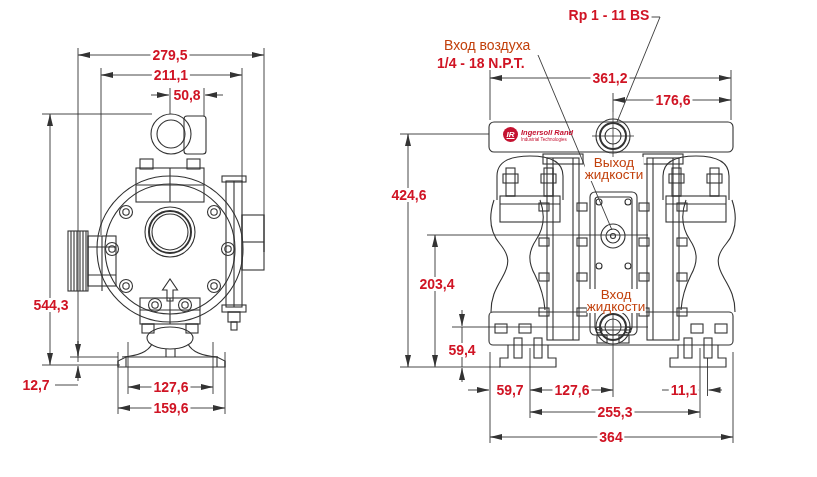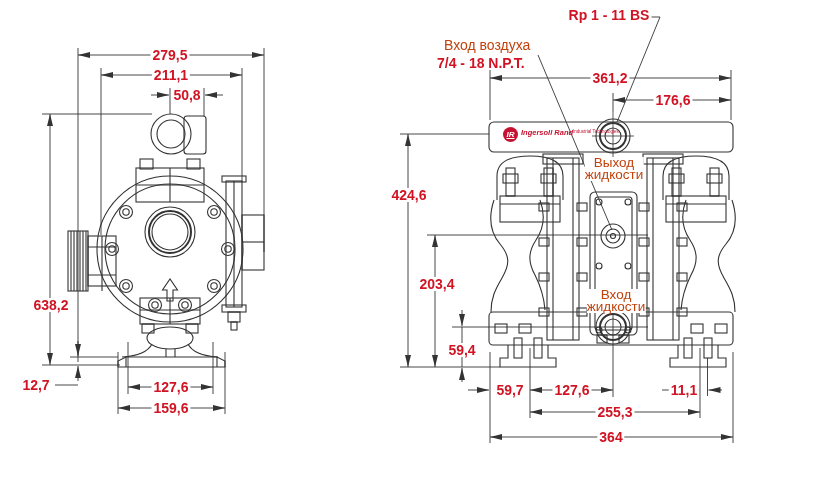--- a/index.html
+++ b/index.html
@@ -11,21 +11,21 @@
   .dim.small{font-size:14px;text-align:center;}
   .lbl{position:absolute;color:#c2410c;font-size:14px;line-height:1;white-space:nowrap;background:#fff;}
   .lbl.center{transform:translate(-50%,-50%);}
   .lbl.two{text-align:center;font-size:13.5px;}
   .lbl.two span{display:block;line-height:12px;}
   .red{color:var(--dim,#d01424);font-weight:bold;}
   .logo{position:absolute;display:flex;align-items:flex-start;gap:3px;}
   .roundel{width:15px;height:15px;border-radius:50%;background:var(--brand,#c41230);color:#fff;
            font-weight:bold;font-style:italic;font-size:8px;display:flex;align-items:center;
            justify-content:center;flex:0 0 auto;text-decoration:underline;}
-  .brand-text{display:flex;flex-direction:row;padding-top:2px;}
+  .brand-text{display:flex;flex-direction:column;padding-top:2px;}
   .brand-name{color:var(--brand,#c41230);font-weight:bold;font-style:italic;font-size:7.5px;line-height:8px;white-space:nowrap;}
   .brand-tag{color:var(--brand,#c41230);font-size:4.5px;line-height:5px;white-space:nowrap;}
 </style>
 </head>
 <body>
 
 <div id="stage">
 
 <svg width="817" height="477" viewBox="0 0 817 477">
   <defs>
@@ -223,38 +223,38 @@
     <line x1="490" y1="437" x2="733" y2="437" marker-start="url(#mS)" marker-end="url(#mE)"></line>
 
     <path d="M538,55 L578,150 L612,230"></path>
     <path d="M648,17 H660 L617,122"></path>
   </g>
 </svg>
 
   <div class="dim" style="left:170px;top:55px">279,5</div>
   <div class="dim" style="left:171px;top:75px">211,1</div>
   <div class="dim" style="left:187px;top:95px">50,8</div>
-  <div class="dim" style="left:51px;top:305px">638,2</div>
+  <div class="dim" style="left:51px;top:305px">544,3</div>
   <div class="dim" style="left:36px;top:385px">12,7</div>
   <div class="dim" style="left:171px;top:387px">127,6</div>
   <div class="dim" style="left:171px;top:408px">159,6</div>
 
   <div class="dim" style="left:610px;top:78px">361,2</div>
   <div class="dim" style="left:673px;top:100px">176,6</div>
   <div class="dim" style="left:409px;top:195px">424,6</div>
   <div class="dim" style="left:437px;top:284px">203,4</div>
   <div class="dim" style="left:462px;top:350px">59,4</div>
   <div class="dim" style="left:510px;top:390px">59,7</div>
   <div class="dim" style="left:572px;top:390px">127,6</div>
   <div class="dim" style="left:684px;top:390px">11,1</div>
   <div class="dim" style="left:615px;top:412px">255,3</div>
   <div class="dim" style="left:611px;top:437px">364</div>
 
   <div class="lbl" style="left:444px;top:38px">Вход воздуха</div>
-  <div class="lbl red" style="left:437px;top:56px">7/4 - 18 N.P.T.</div>
+  <div class="lbl red" style="left:437px;top:56px">1/4 - 18 N.P.T.</div>
   <div class="dim small" style="left:609px;top:15px">Rp 1 - 11 BS</div>
   <div class="lbl two center" style="left:614px;top:169px">
     <span>Выход</span>
     <span>жидкости</span>
   </div>
   <div class="lbl two center" style="left:616px;top:301px">
     <span>Вход</span>
     <span>жидкости</span>
   </div>
 

